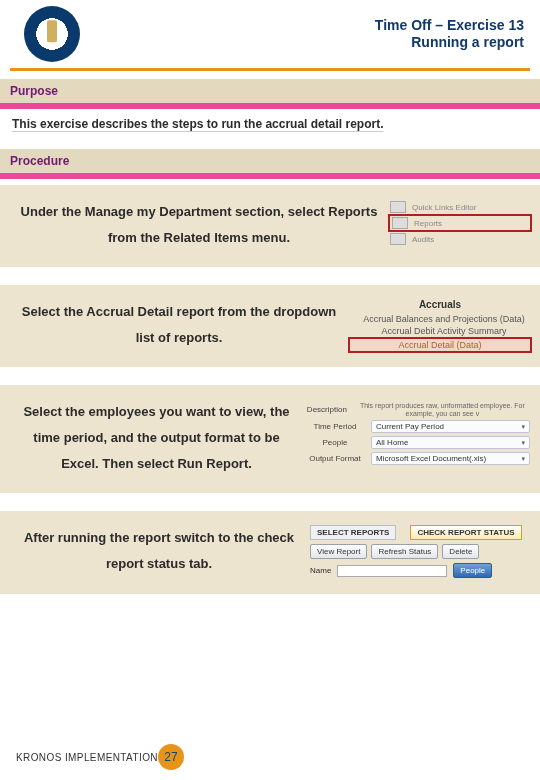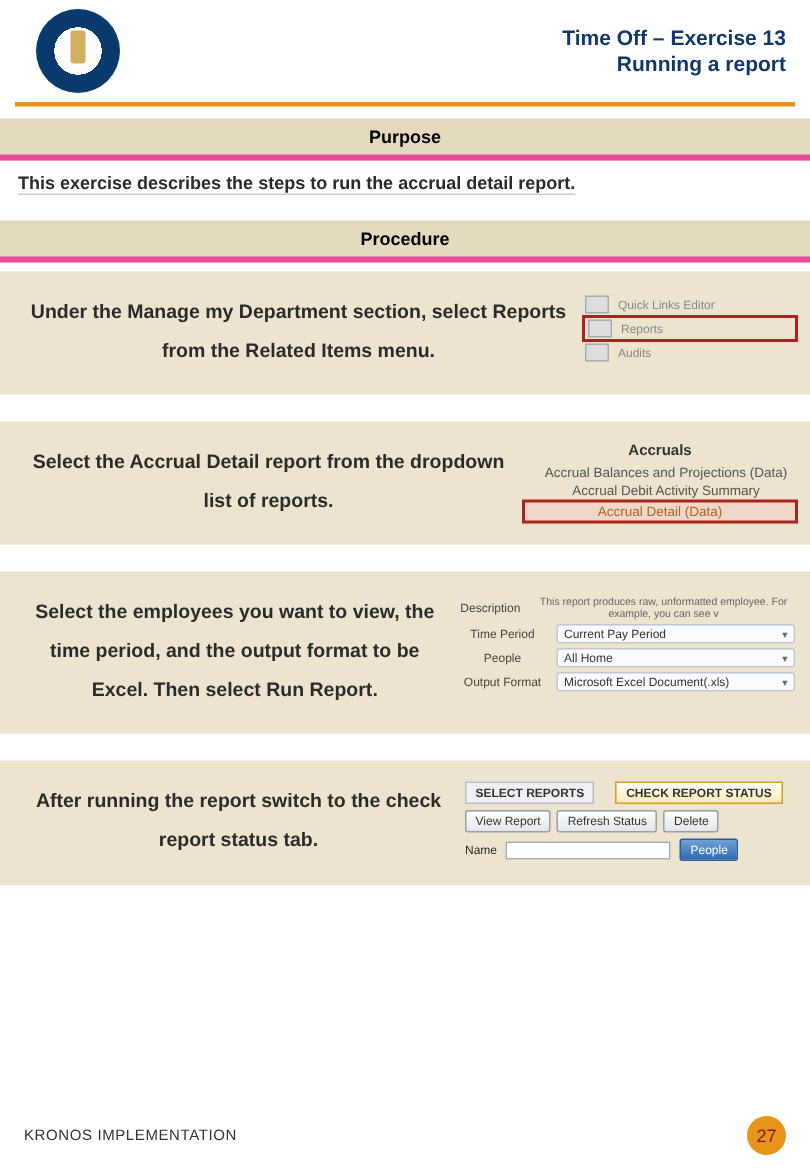--- a/index.html
+++ b/index.html
@@ -43,26 +43,25 @@
     line-height: 1.25;
   }
   .orange-underline {
     height: 3px;
     background: #e8941a;
     margin: 2px 10px 8px 10px;
   }
 
   .section-bar {
     background: #e3d9bf;
-    border-bottom: 4px solid #ec4899;
+    border-bottom: 6px solid #ec4899;
     padding: 5px 10px;
     font-weight: bold;
     font-size: 12px;
-    color: #000000;
-    text-align: center;
+    color: #701a75;
   }
   .plain {
     padding: 8px 12px 18px 12px;
     font-size: 12px;
     font-weight: bold;
   }
   .purpose-text { text-decoration: underline; text-decoration-color: #ccc; text-underline-offset: 3px; }
 
   .step {
     background: #ece4cf;
@@ -115,27 +114,27 @@
   .tab { border:1px solid #b9bec6; padding:2px 6px; background:#eef0f3; color:#333; font-weight:bold; font-size:8px;}
   .tab.active { background:linear-gradient(#fff,#f7ebb2); border-color:#d6a020; }
   .fig4-btns { display:flex; gap:4px;  }
   .mini-btn { border:1px solid #9aa0aa; background:linear-gradient(#fdfdfd,#e4e6ea); padding:2px 6px; font-size:8px; border-radius:2px; font-weight:normal; color:#333;}
   .mini-btn.blue { background:linear-gradient(#6fa0d8,#2e6ab0); color:#fff; border-color:#2a5d99;}
   .fig4-row2 { display:flex; gap:6px; align-items:center; margin-top:4px;}
   .fig4-inp { border:1px solid #aaa; background:#fff; width:110px; height:12px; }
 
   .footer {
     position:absolute; bottom:10px; left:0; right:0;
-    display:flex; align-items:center; justify-content:space-between;
+    display:flex; align-items:center; 
     padding: 0 16px;
   }
   .footer-text { font-size:10px; letter-spacing:0.4px; color:#333; }
   .page-badge {
     width:26px; height:26px; border-radius:50%;
-    background:#e8941a; color:#7f1d1d; font-weight:normal;
+    background:#e8941a; color:#0c4a6e; font-weight:normal;
     display:flex; align-items:center; justify-content:center;
     font-size:12px;
   }
 </style>
 </head>
 <body>
 
 <div class="header">
   <div class="seal"></div>
   <div class="title-area">

